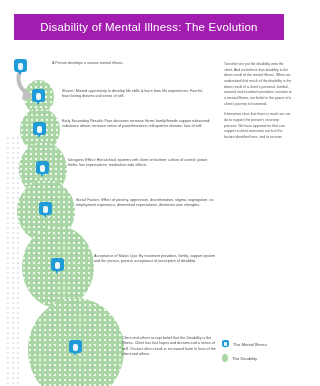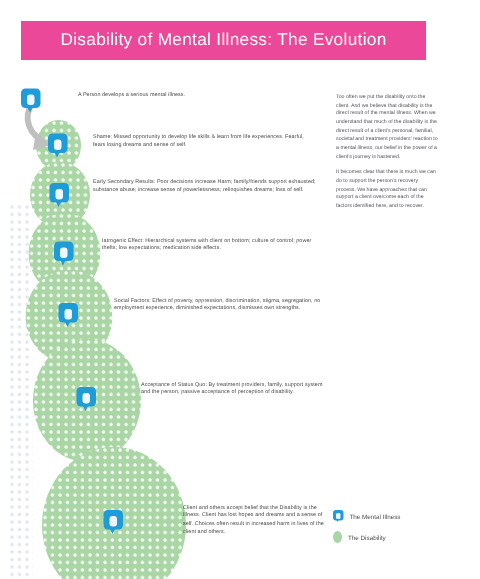--- a/index.html
+++ b/index.html
@@ -8,21 +8,21 @@
     background:#ffffff;
     font-family:"Liberation Sans",sans-serif;
     overflow:hidden;
     position:relative;
   }
   #stage{position:absolute;left:0;top:0;width:298px;height:386px;overflow:hidden;background:#fff;}
 
   
   .title-bar{
     position:absolute;left:14px;top:14px;width:270px;height:26px;
-    background:#ec4899;
+    background:#a21caf;
     display:flex;align-items:center;justify-content:center;
   }
   .title-bar .t{
     color:#ffffff;font-size:11.5px;letter-spacing:.2px;
     white-space:nowrap;font-weight:400;
   }
 
   
   .canvas{position:absolute;left:0;top:46px;width:220px;height:340px;overflow:hidden;}
 

